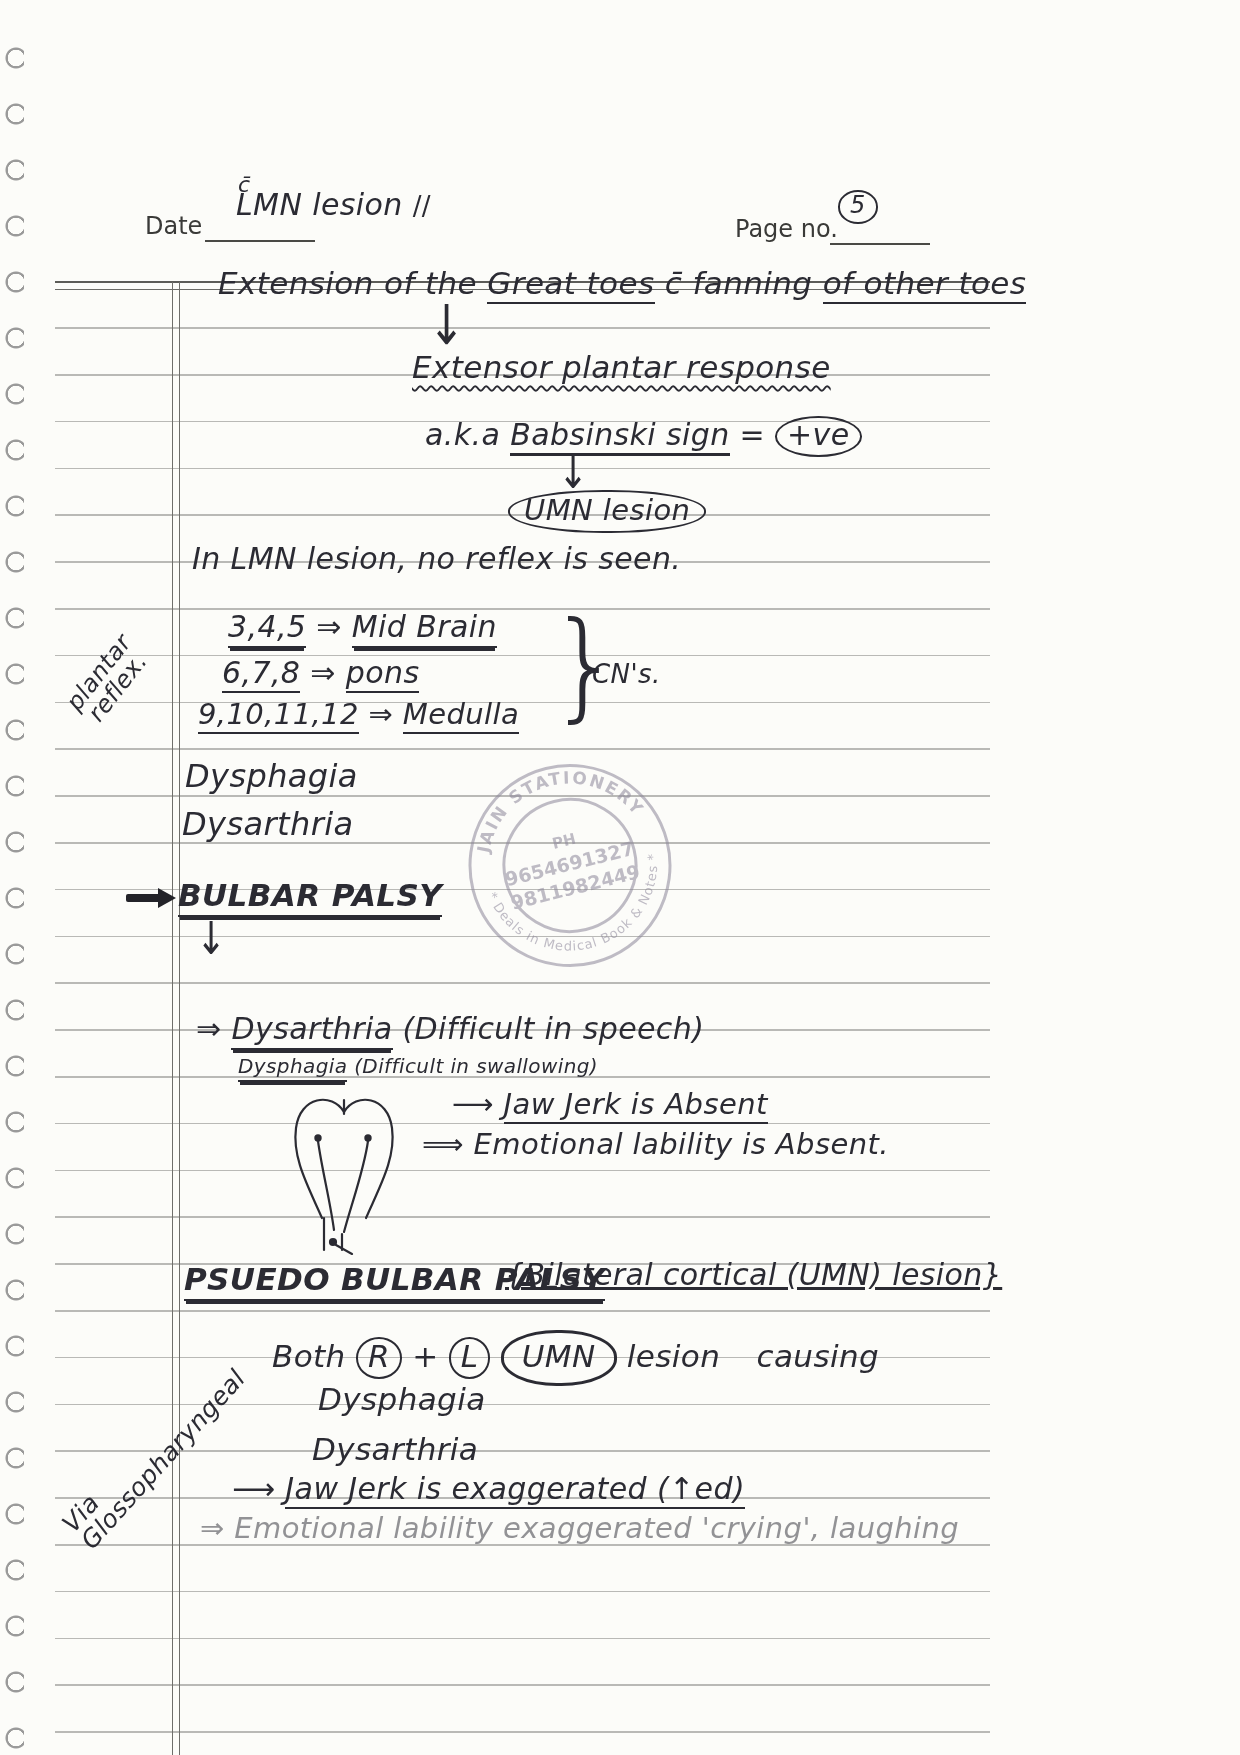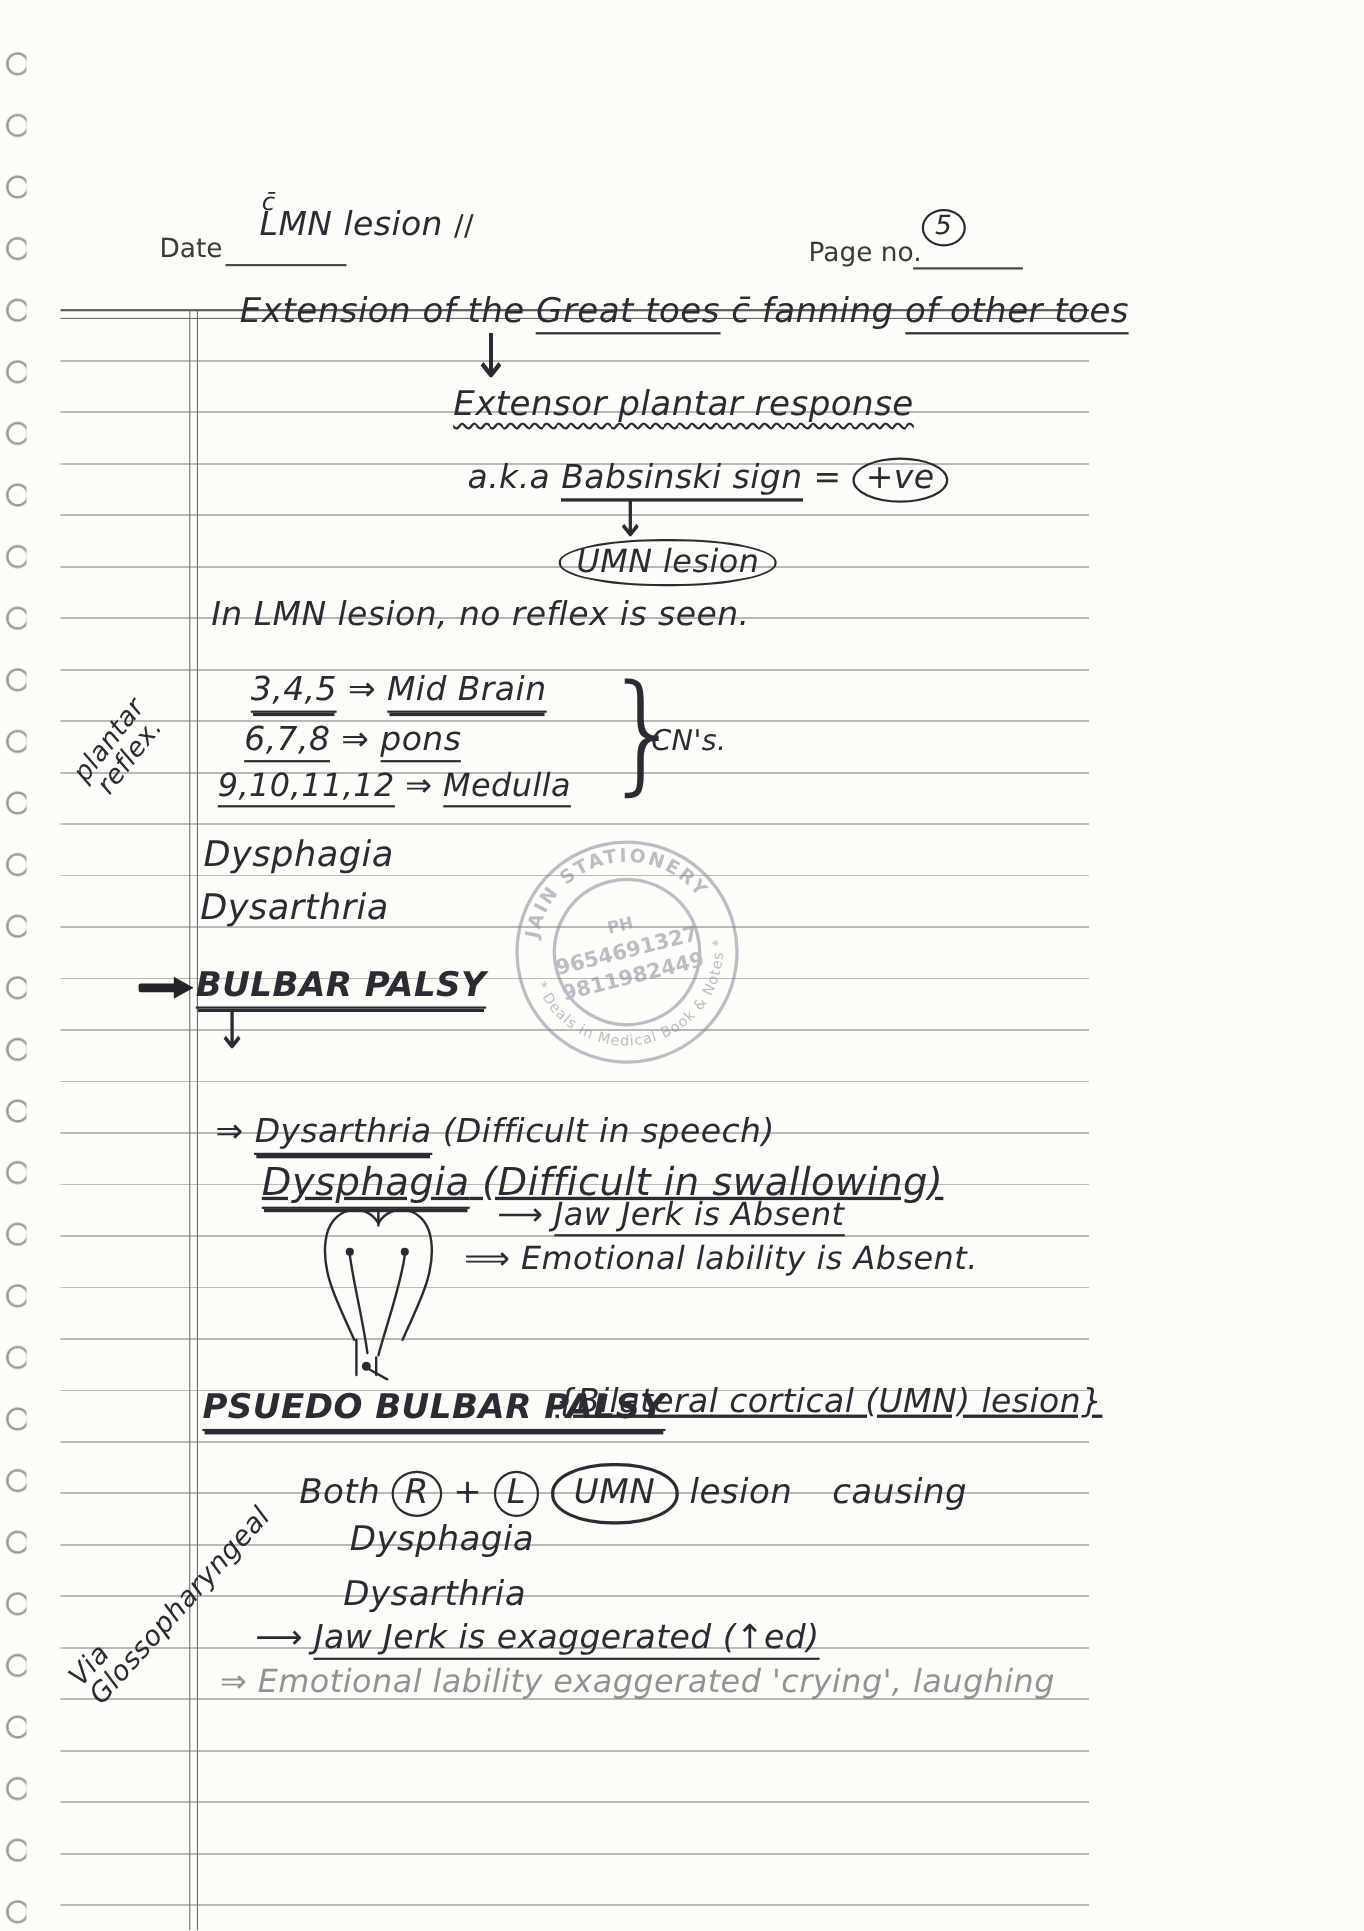--- a/index.html
+++ b/index.html
@@ -160,21 +160,21 @@
   </div>
   <div class="hw" style="left:178px;top:878px;font-size:31px;font-weight:bold;">
     <span class="u2">BULBAR PALSY</span>
   </div>
   <div class="hw bigdown" style="left:196px;top:918px;font-size:36px;">↓</div>
 
   <div class="hw" style="left:196px;top:1012px;font-size:30px;">
     <span class="arrow">⇒</span>
     <span class="u2">Dysarthria</span><span> (Difficult in speech)</span>
   </div>
-  <div class="hw" style="left:238px;top:1055px;font-size:35px;text-decoration:underline;">
+  <div class="hw" style="left:238px;top:1055px;font-size:20px;">
     <span class="u2">Dysphagia</span><span> (Difficult in swallowing)</span>
   </div>
   <div class="hw" style="left:452px;top:1088px;font-size:29px;">
     <span class="arrow">⟶</span>
     <span class="u">Jaw Jerk is Absent</span>
   </div>
   <div class="hw" style="left:422px;top:1128px;font-size:29px;">
     <span class="arrow">⟹</span>
     <span>Emotional lability is Absent.</span>
   </div>

